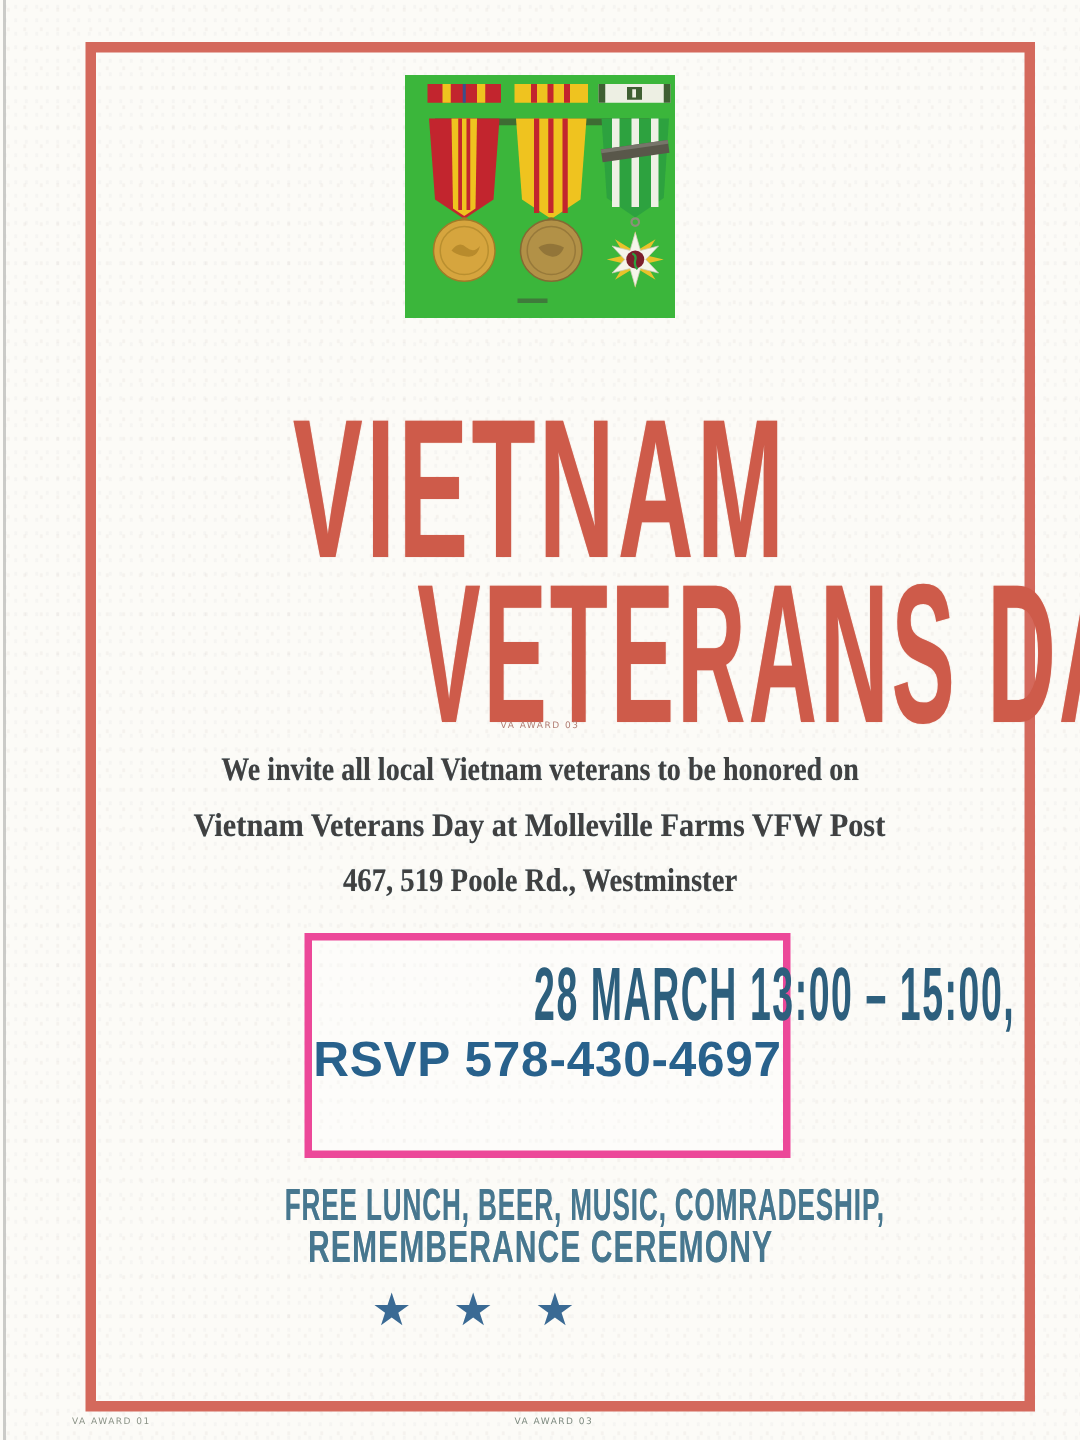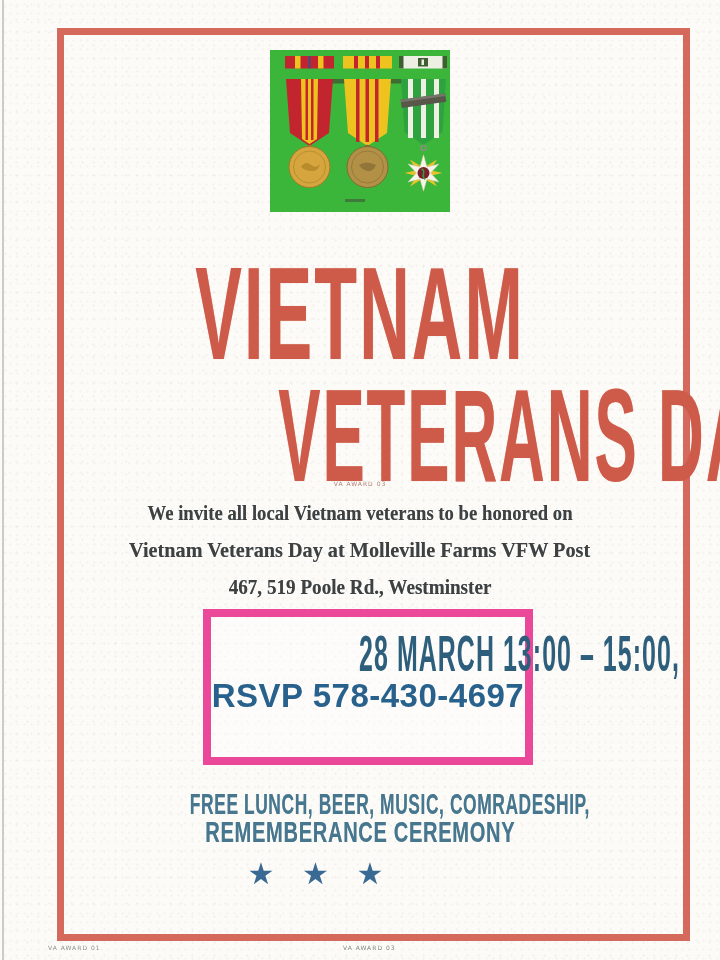--- a/index.html
+++ b/index.html
@@ -9,35 +9,35 @@
        background-image:radial-gradient(rgba(140,110,95,.06) 1px, transparent 1.3px),
                         radial-gradient(rgba(90,90,120,.04) 1px, transparent 1.2px);
        background-size:11px 13px, 7px 9px;}
   .abs{position:absolute;}
   .scan-line{left:2px;top:0;width:2px;height:960px;background:#c2c2bf;opacity:.85;}
   .frame{left:57px;top:28px;width:619px;height:899px;border:7px solid #d4695c;}
   .medals{left:270px;top:50px;width:180px;height:162px;}
   .row{left:0;right:0;text-align:center;}
   .cond{display:inline-block;white-space:nowrap;transform-origin:center top;}
   .title-row{height:112px;line-height:1;}
-  .t1{top:238px;}
+  .t1{top:250px;}
   .t2{top:360px;}
   .title-text{font:700 132px "Liberation Sans",sans-serif;color:#ce5b4a;letter-spacing:4px;
               text-shadow:0 0 1px rgba(206,91,74,.5);}
   .t1 .title-text{transform:scaleX(.53);}
   .t2 .title-text{transform:scaleX(.48);}
   .micro{font:400 6px "DejaVu Sans",sans-serif;letter-spacing:1px;filter:blur(.4px);}
   .micro-caption{top:480px;color:#b07c72;}
   .micro-bl{left:48px;top:944px;color:#8a9286;text-align:left;}
   .micro-bc{left:343px;top:944px;color:#7d897f;text-align:left;}
   .invite{font:700 22px "Liberation Serif",serif;color:#404040;line-height:1;
           text-shadow:0 0 .5px rgba(77,126,153,.6);}
   .i1{top:502px;} .i2{top:539px;} .i3{top:576px;}
   .i1 .cond{transform:scaleX(.85);} .i2 .cond{transform:scaleX(.92);} .i3 .cond{transform:scaleX(.87);}
-  .info-box{left:203px;top:609px;width:314px;height:140px;border:8px solid #ec4899;
+  .info-box{left:203px;top:622px;width:314px;height:140px;border:5px solid #ec4899;
             background:rgba(255,255,255,.35);text-align:center;text-decoration:underline;}
   .sched{top:8px;height:52px;line-height:1;}
   .sched .cond{font:700 48px "Liberation Sans",sans-serif;color:#2d5f7d;letter-spacing:2px;
                transform:scale(.52,1.05);}
   .rsvp{top:60px;font:700 33px "Liberation Sans",sans-serif;color:#28618c;letter-spacing:.5px;}
   .instr{top:103px;height:34px;line-height:1;}
   .instr .cond{font:700 28px "Liberation Sans",sans-serif;color:#28618c;transform:scaleX(.93);}
   .perk{height:26px;line-height:1;}
   .p1{top:787px;padding-left:45px;} .p2{top:815px;}
   .perk .cond{font:700 30px "Liberation Sans",sans-serif;color:#47778f;letter-spacing:1px;

